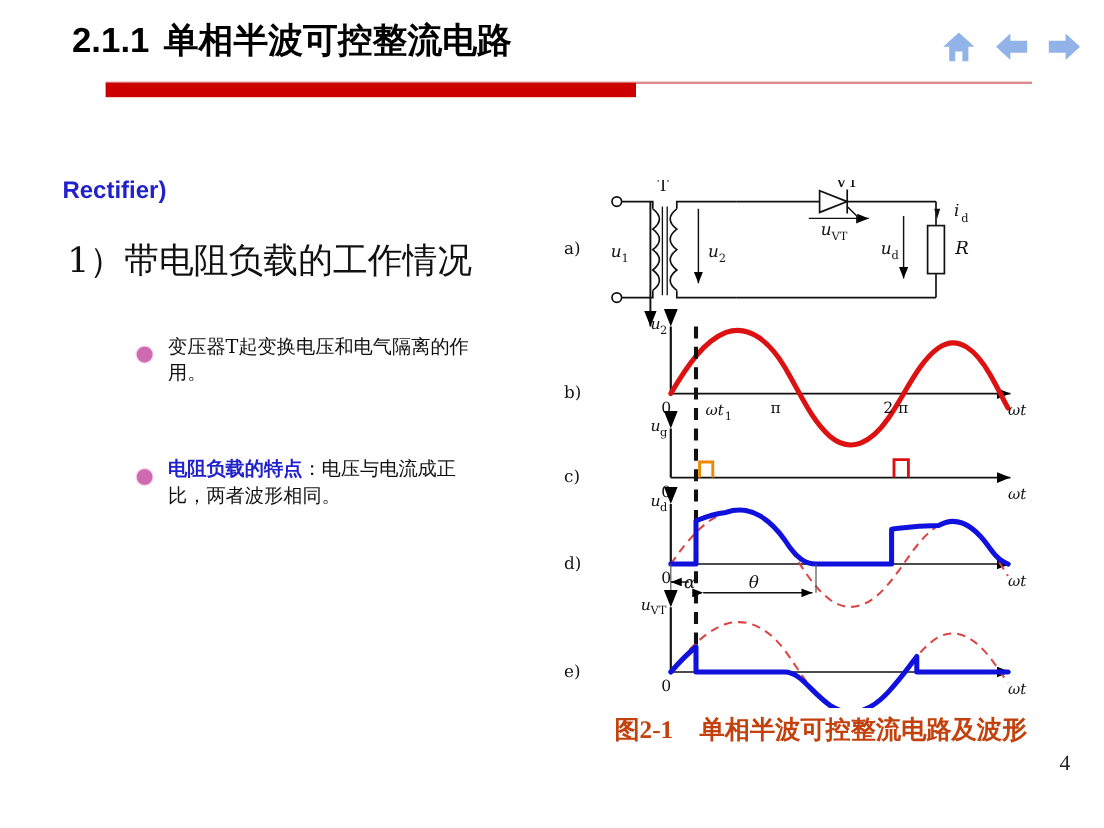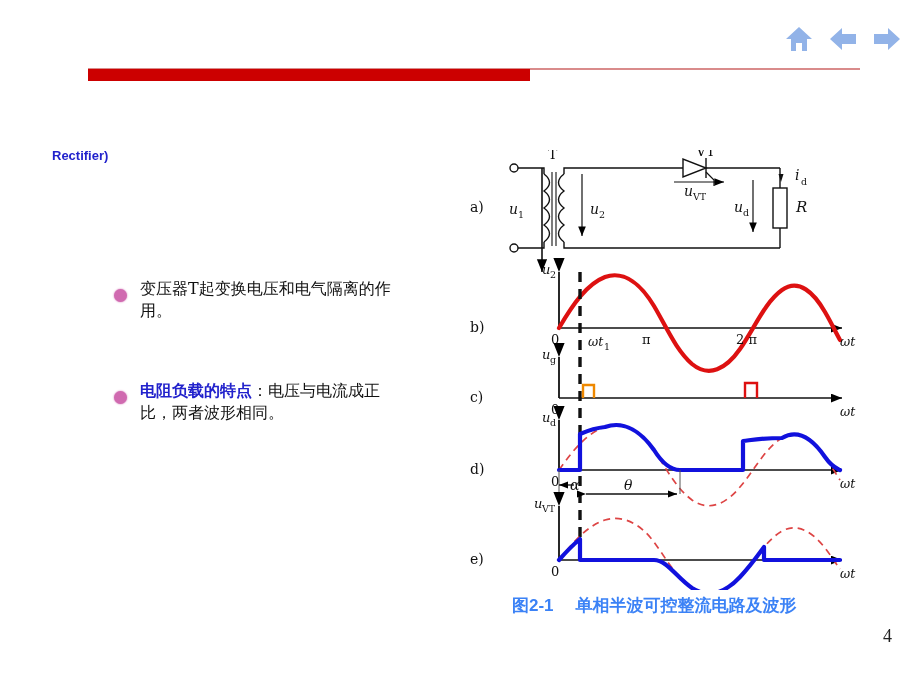--- a/index.html
+++ b/index.html
@@ -39,21 +39,21 @@
     position:absolute; left:52px; top:112px; width:420px;
     font-family:"DejaVu Sans", sans-serif;
     font-weight:bold; font-size:22px; color:#2222cc; line-height:1.45;
   }
   .heading-blue .eng {
     font-family:"Liberation Sans", sans-serif; font-size:20px; letter-spacing:0.5px;
   }
   .heading-blue-line2 {
     position:absolute; left:52px; top:148px;
     font-family:"Liberation Sans", sans-serif;
-    font-weight:bold; font-size:13px; color:#2222cc;
+    font-weight:bold; font-size:20px; color:#2222cc;
   }
 
   .item1 {
     position:absolute; left:56px; top:198px;
     font-family:"DejaVu Serif", serif; font-size:29px; color:#111111;
     white-space:nowrap;
   }
 
   .bullet-row { position:absolute; display:flex; align-items:flex-start; }
   .bullet-dot {
@@ -69,35 +69,38 @@
 
   #bullet1 { left:114px; top:278px; }
   #bullet2 { left:114px; top:380px;justify-content:flex-end; }
 
   
   .figure { position:absolute; left:462px; top:150px; width:450px; height:440px; }
   .figure svg { display:block; }
 
   .caption {
     position:absolute; left:512px; top:594px;
-    font-family:Liberation Sans, sans-serif; font-weight:bold;
-    font-size:17px; color:#3b82f6; white-space:nowrap;
+    font-family:Liberation Serif, serif; font-weight:bold;
+    font-size:21px; color:#c2410c; white-space:nowrap;
   }
   .caption .gap { display:inline-block; width:22px; }
 
   .pagenum {
     position:absolute; right:28px; top:626px;
     font-family:"Liberation Serif", serif; font-size:18px; color:#222222;
   }
 </style>
 </head>
 <body>
 
 <div class="slide">
 
+  <div class="title">
+    <span class="num">2.1.1</span><span class="cn">单相半波可控整流电路</span>
+  </div>
 
   <div class="navicons">
     <span>
       <svg width="30" height="30" viewBox="0 0 30 30">
         <path d="M15 3 L28 15 L23 15 L23 27 L18 27 L18 19 L12 19 L12 27 L7 27 L7 15 L2 15 Z" fill="#92b3e8"></path>
       </svg>
     </span>
     <span>
       <svg width="30" height="28" viewBox="0 0 30 28">
         <path d="M2 14 L14 3 L14 9 L28 9 L28 19 L14 19 L14 25 Z" fill="#92b3e8"></path>
@@ -108,20 +111,21 @@
         <path d="M28 14 L16 3 L16 9 L2 9 L2 19 L16 19 L16 25 Z" fill="#92b3e8"></path>
       </svg>
     </span>
   </div>
 
   <div class="rule-thin"></div>
   <div class="rule-thick"></div>
 
   <div class="heading-blue-line2">Rectifier)</div>
 
+  <div class="item1">1）带电阻负载的工作情况</div>
 
   <div class="bullet-row" id="bullet1">
     <span class="bullet-dot"></span>
     <span class="bullet-text">变压器T起变换电压和电气隔离的作用。</span>
   </div>
 
   <div class="bullet-row" id="bullet2">
     <span class="bullet-dot"></span>
     <span class="bullet-text"><span class="hl">电阻负载的特点</span><span>：电压与电流成正比，两者波形相同。</span></span>
   </div>

